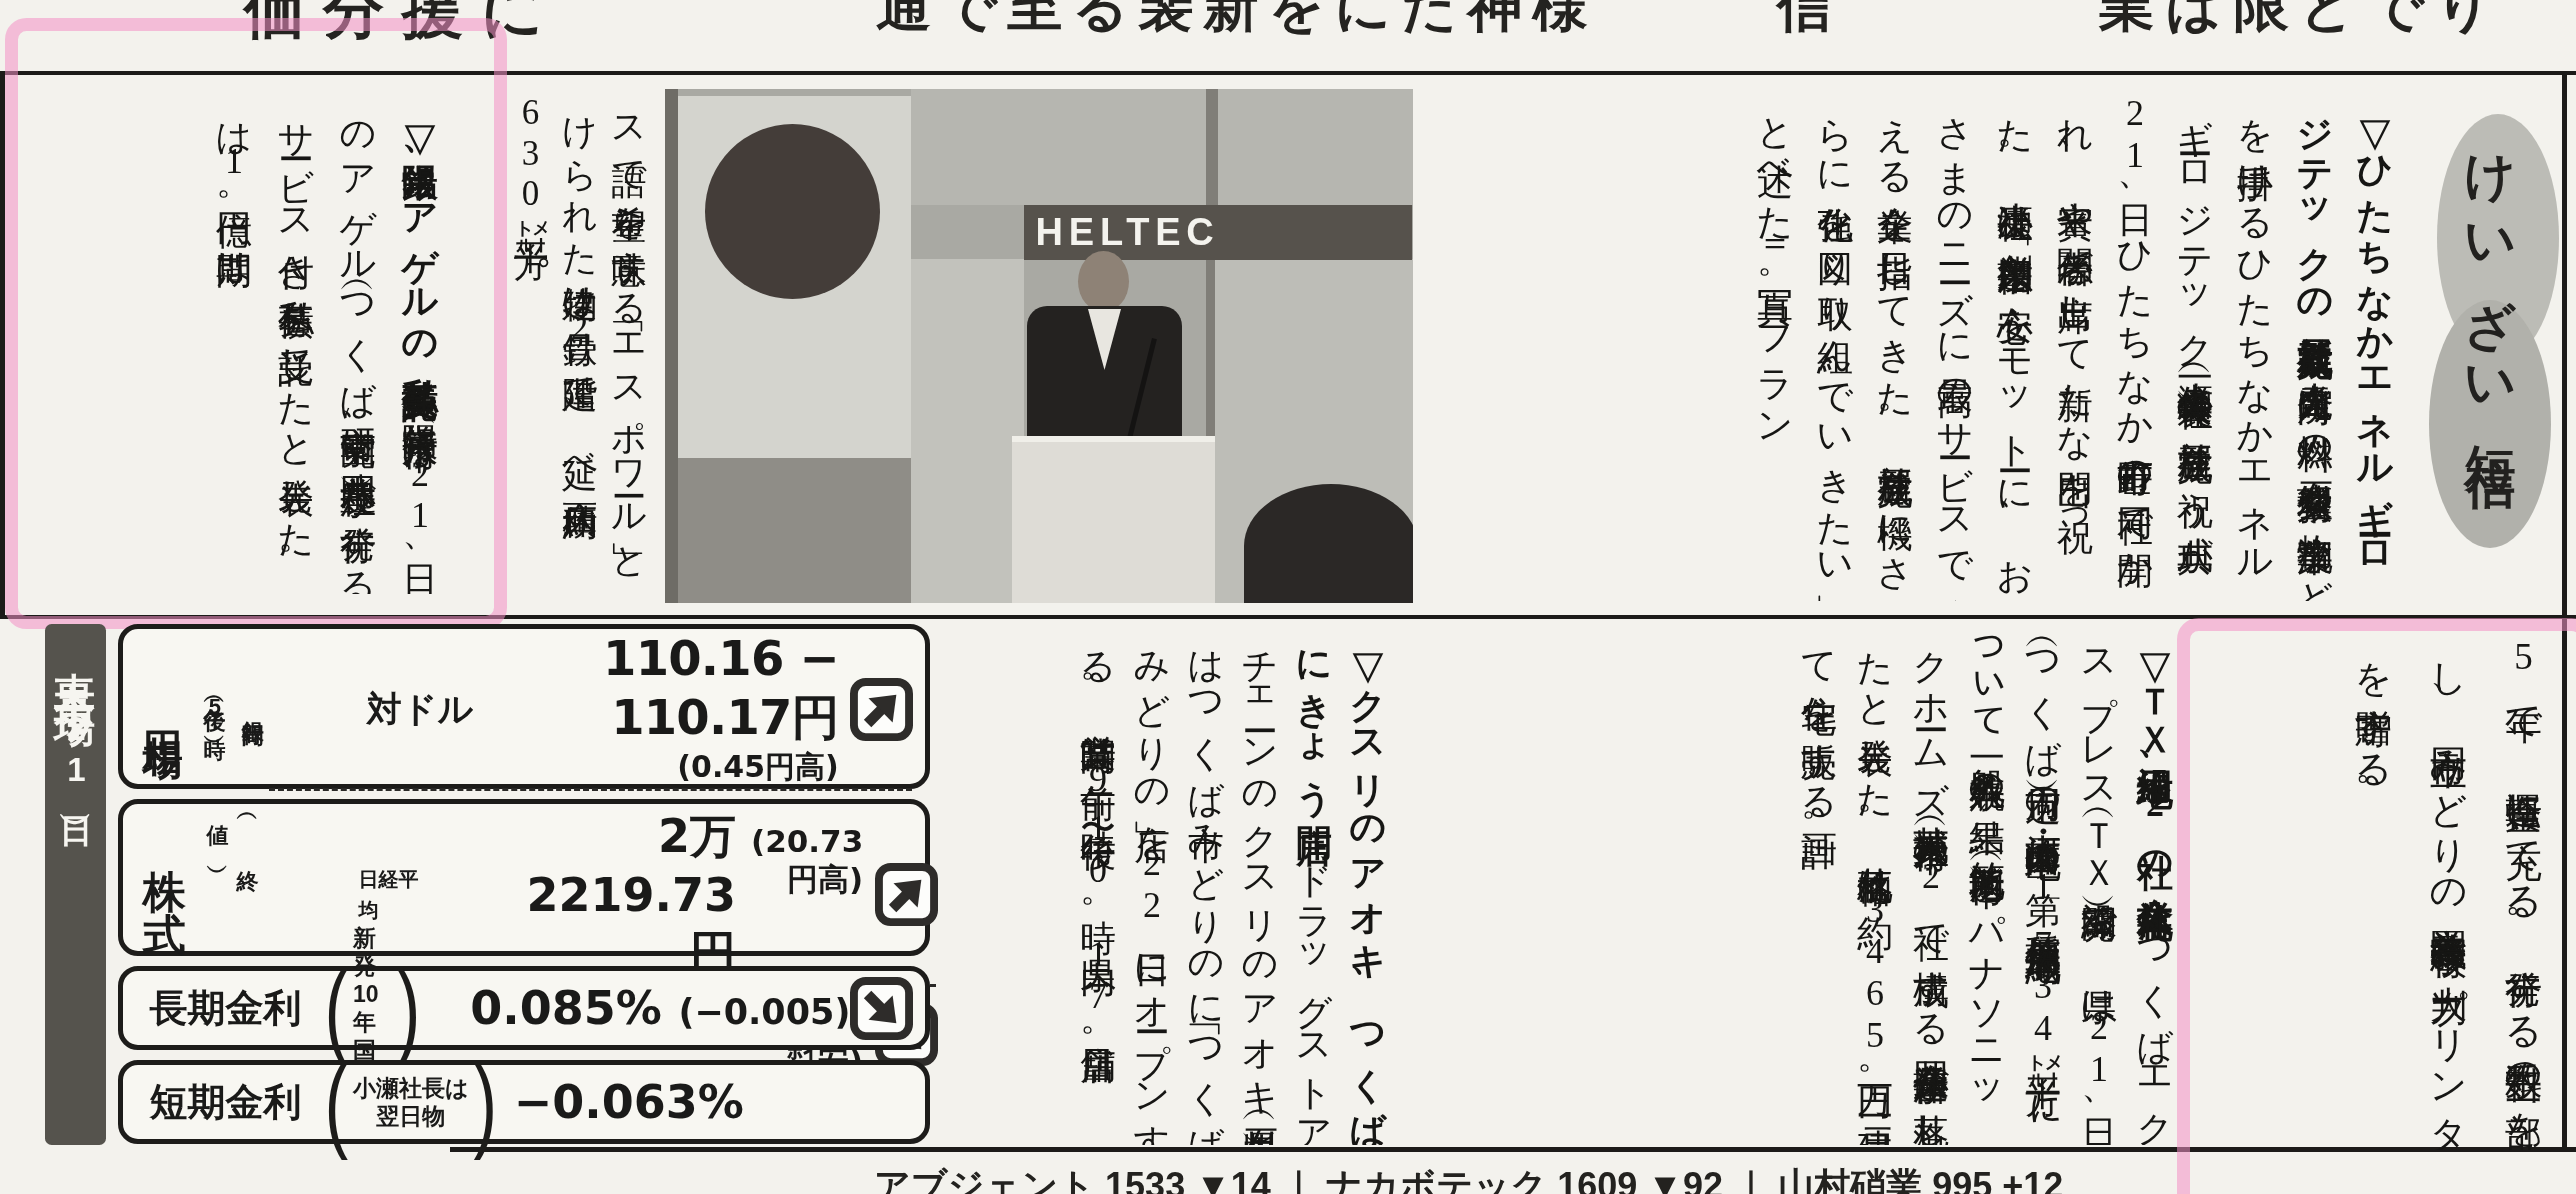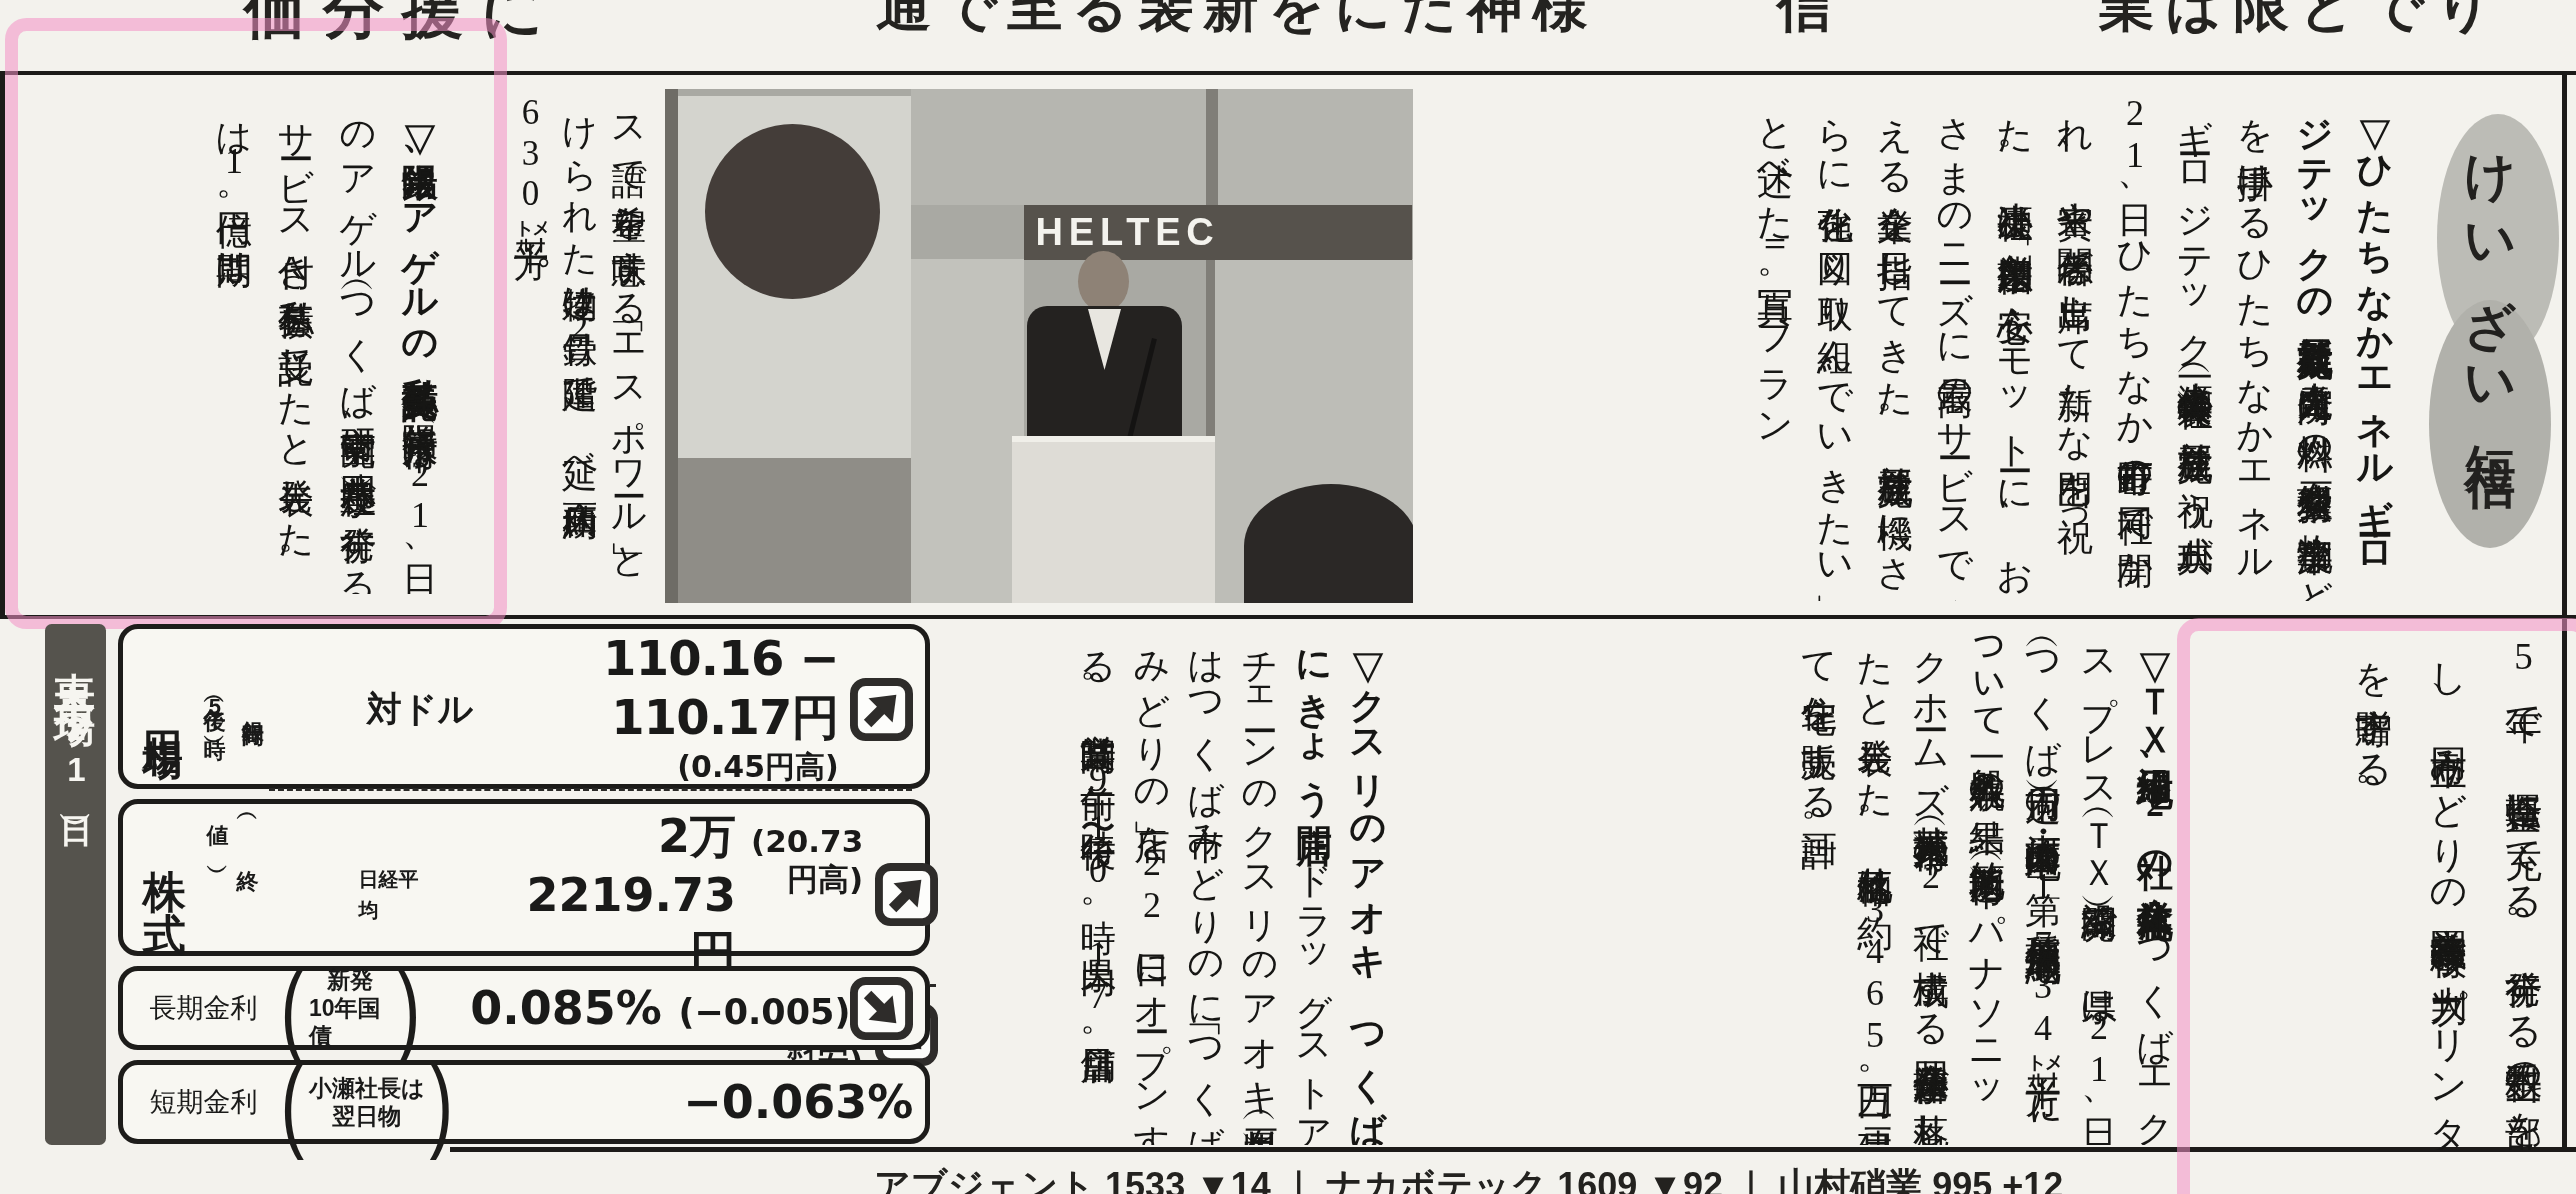--- a/index.html
+++ b/index.html
@@ -83,25 +83,25 @@
   .m-dash{border-top:3.3px dashed #2a2927;margin:0 1.7px;}
   .m-name{font-weight:bold;font-size:35px;margin-left:99px;min-width:182px;}
   .m-name2{font-weight:bold;font-size:20px;line-height:31px;width:69px;margin-left:96px;margin-right:99px;}
   .m-valwrap{flex:1;text-align:right;margin-right:11.6px;}
   .m-val{font-family:"DejaVu Sans",sans-serif;font-weight:bold;font-size:48px;letter-spacing:-0.8px;}
   .m-chg{font-family:"DejaVu Sans",sans-serif;font-weight:bold;font-size:30px;margin-top:-3.3px;}
   .m-inline{flex:1;text-align:right;margin-right:11.6px;display:flex;align-items:baseline;justify-content:flex-end;gap:15px;}
   .m-val-i{font-family:"DejaVu Sans",sans-serif;font-weight:bold;font-size:46px;}
   .m-chg-i{font-family:"DejaVu Sans",sans-serif;font-weight:bold;font-size:31px;}
   .m-icon{width:63px;height:63px;flex:0 0 auto;align-self:center;}
-  .m-rate-label{font-weight:normal;font-size:27px;margin-left:13.2px;white-space:nowrap;}
+  .m-rate-label{font-weight:bold;font-size:38px;margin-left:13.2px;white-space:nowrap;}
   .m-parengrp{display:flex;align-items:center;margin-left:23px;}
   .m-pchar{font-size:71px;font-weight:400;transform:scaleY(1.45);font-family:"Liberation Sans",sans-serif;color:#1d1c1a;}
   .m-pstack{display:flex;flex-direction:column;align-items:center;font-weight:bold;font-size:23px;line-height:28px;padding:0 5px;}
-  .m-ratevals{flex:1;display:flex;align-items:baseline;justify-content:flex-end;gap:16.5px;margin-left:50px;}
+  .m-ratevals{flex:1;display:flex;align-items:baseline;justify-content:space-between;gap:16.5px;margin-left:50px;}
   .m-rate-val{font-family:"DejaVu Sans",sans-serif;font-weight:bold;font-size:46px;}
   .m-rate-chg{font-family:"DejaVu Sans",sans-serif;font-weight:bold;font-size:35px;}
   
   #ticker{position:absolute;left:874px;top:1162px;width:1702px;height:32px;overflow:hidden;
           font-family:"Liberation Sans",sans-serif;font-weight:bold;font-size:36px;color:#23221f;white-space:nowrap;}
 </style>
 </head>
 <body>
 
 <div id="page">

